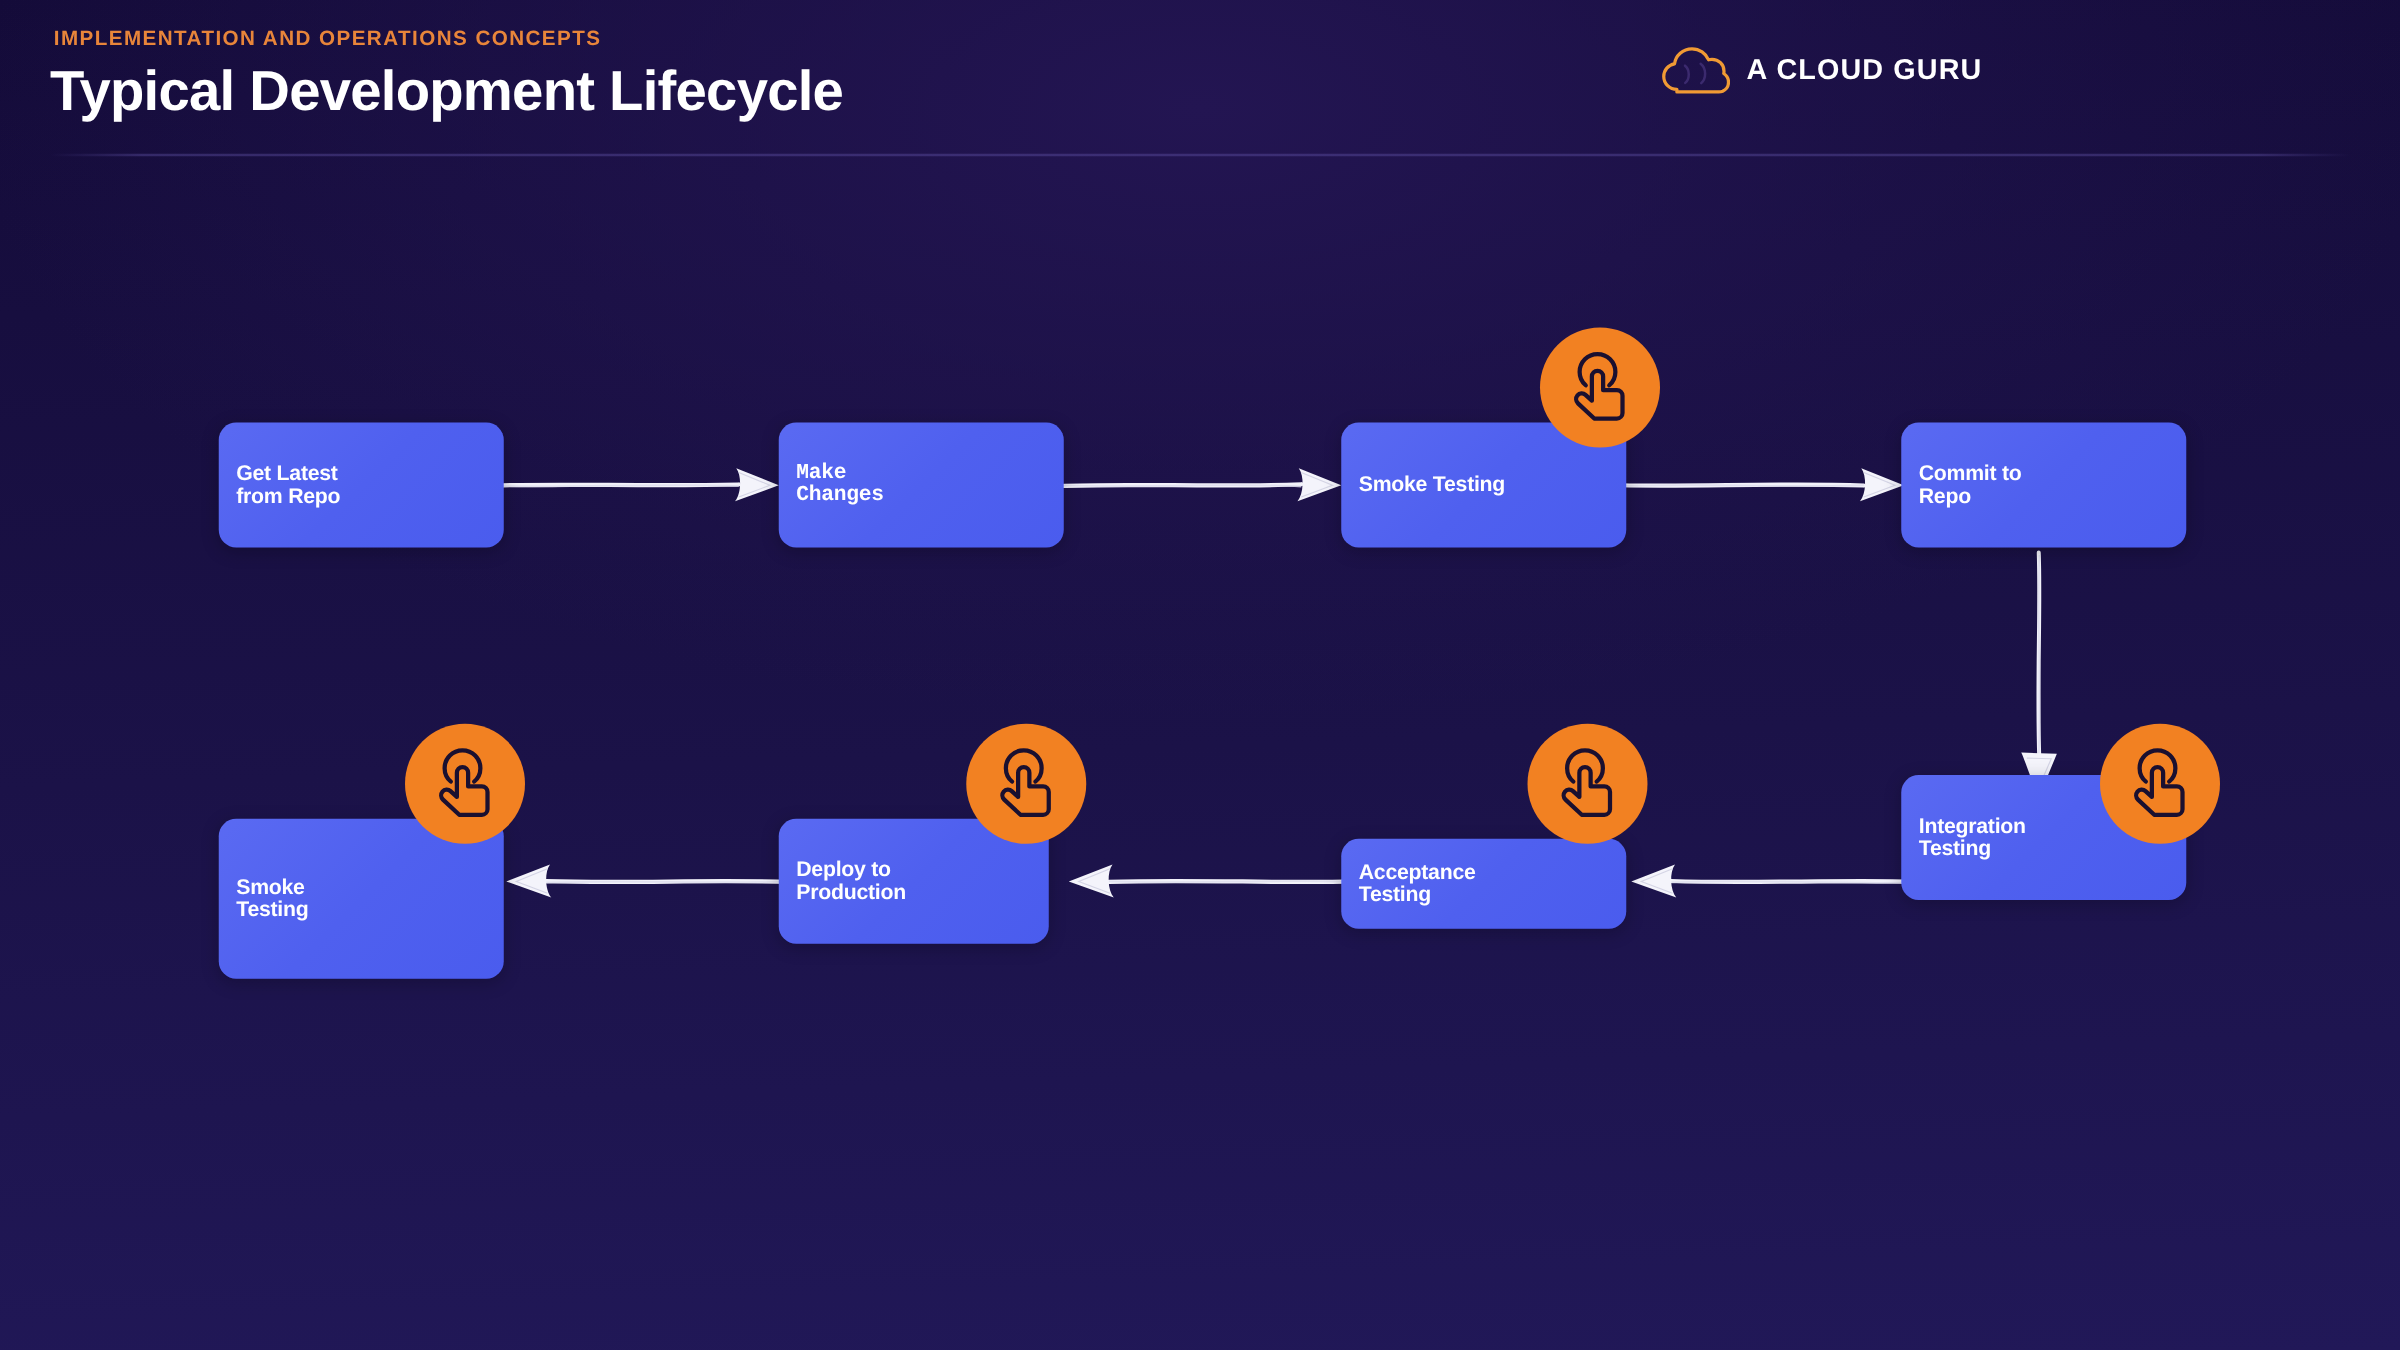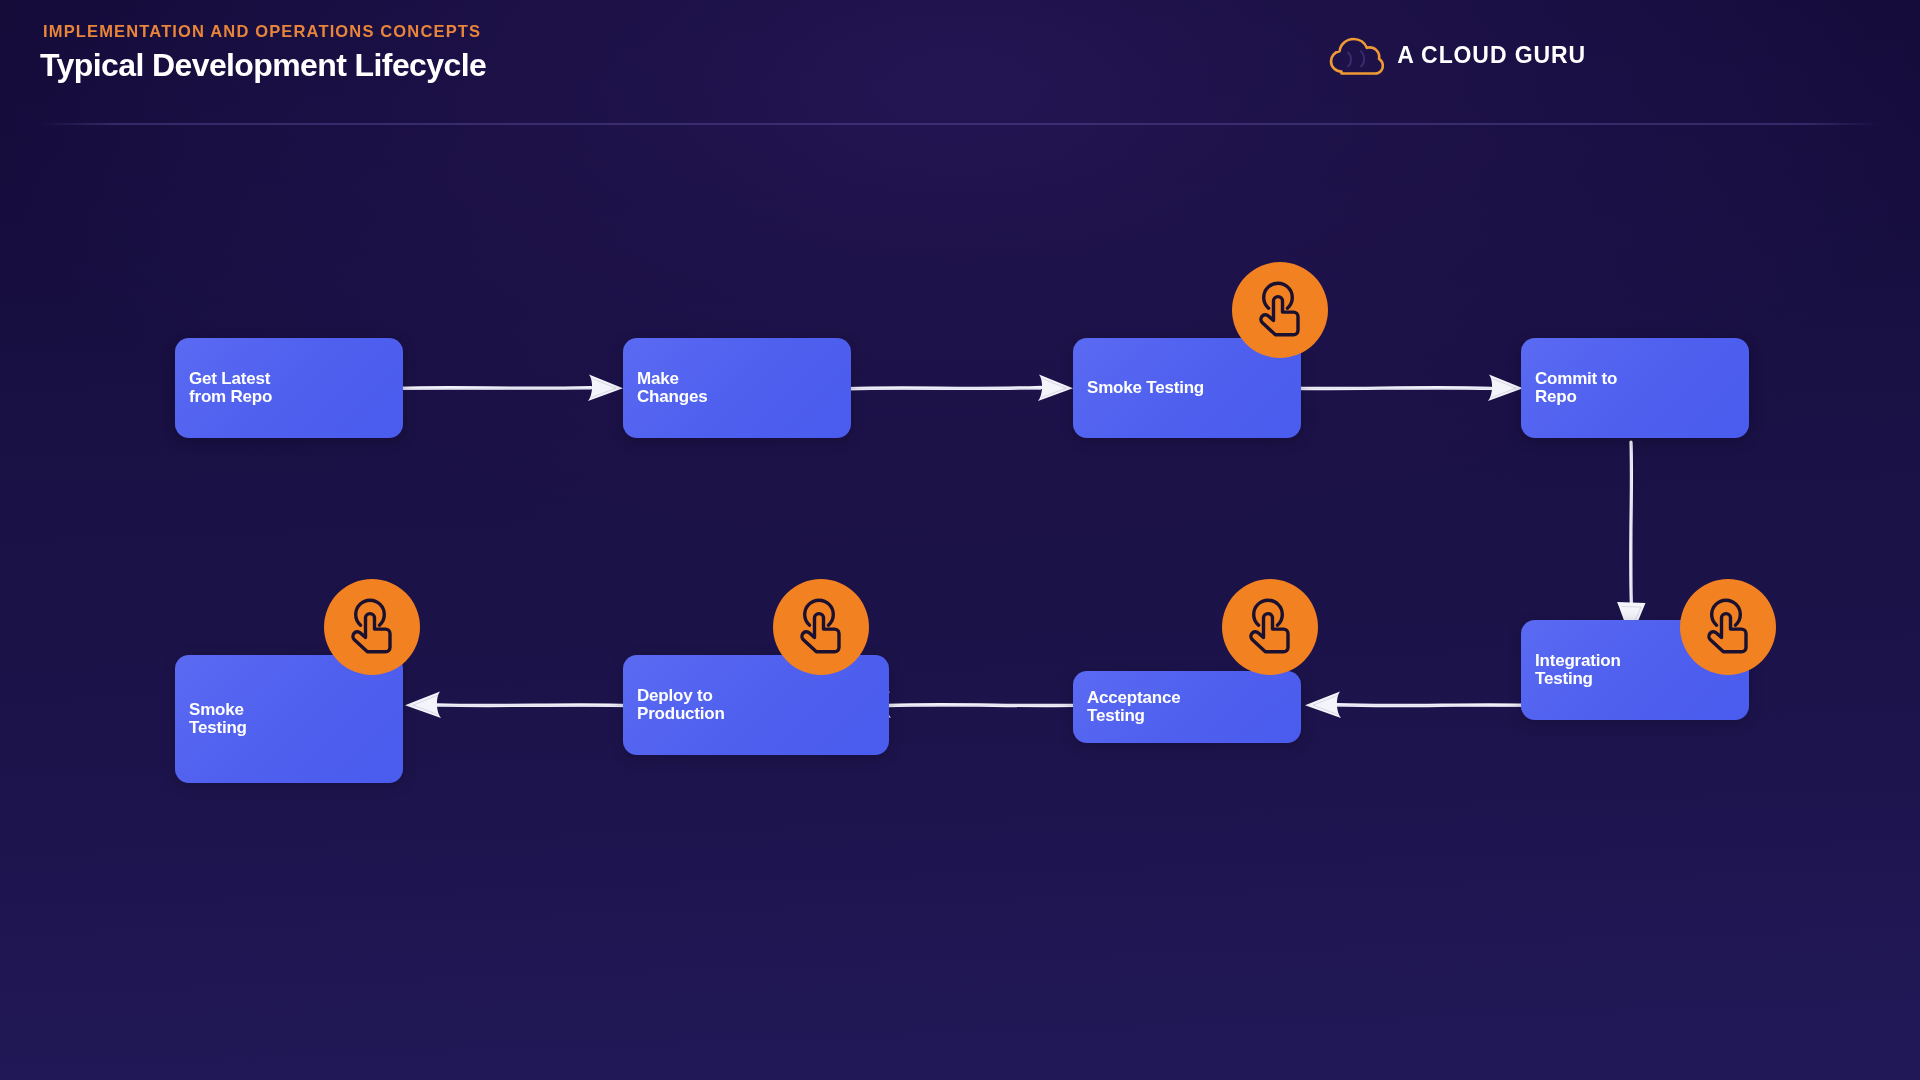--- a/index.html
+++ b/index.html
@@ -20,21 +20,21 @@
   
   #header { position:absolute; left:0; top:0; width:1628px; height:124px; }
   #eyebrow {
     position:absolute; left:43px; top:22px;
     font-size:16.5px; font-weight:bold; letter-spacing:1.15px;
     color:#e8853a; text-transform:uppercase;
     white-space:nowrap;
   }
   #title {
     position:absolute; left:40px; top:47px;
-    font-size:32px; font-weight:bold; letter-spacing:-0.6px;
+    font-size:45px; font-weight:bold; letter-spacing:-0.6px;
     color:#ffffff; white-space:nowrap;
   }
   #divider {
     position:absolute; left:40px; top:123px; width:1840px; height:2px;
     background:linear-gradient(90deg, rgba(120,105,200,0.00) 0%, rgba(120,105,200,0.30) 4%, rgba(120,105,200,0.30) 96%, rgba(120,105,200,0.00) 100%);
   }
   
   #logo { position:absolute; right:42px; top:34px; display:flex; align-items:center; gap:13px; }
   #logo-mark { width:56px; height:42px; display:block; }
   #logo-text {
@@ -134,21 +134,21 @@
       <path d="M239 20.1 C170 22.3, 104 18.5, 42 21.1" stroke="#dcdcec" stroke-width="1.4" fill="none" opacity="0.8"></path>
       <path d="M45 6.5 L10 20.2 L46 33 C41 27, 40.5 12.5, 45 6.5 Z" fill="#f4f4fb"></path>
       <path d="M43 10 L18 20.2 L43 29.6" stroke="#c9c9dd" stroke-width="0.9" fill="none" opacity="0.75"></path>
     </svg>
 
     <div class="node" style="left:175px; top:338px; width:228px; height:100px;">
       <span class="node-label">Get Latest
 from Repo</span>
     </div>
 
-    <div class="node" style="left:623px; top:338px; width:228px; height:100px;">
+    <div class="node" style="left:623px; top:338px; width:228px; height:100px;font-family:Liberation Mono, monospace;">
       <span class="node-label">Make
 Changes</span>
     </div>
 
     <div class="node" style="left:1073px; top:338px; width:228px; height:100px;">
       <span class="node-label">Smoke Testing</span>
     </div>
     <div class="tap" style="left:1232px; top:262px;">
       <svg viewBox="0 0 54 58" fill="none" aria-hidden="true">
         <path d="M15.6 27.2C12.6 24.6 10.7 20.8 10.7 16.5 10.7 8.6 17.1 2.2 25 2.2S39.3 8.6 39.3 16.5c0 4.3-1.9 8.1-4.9 10.7" stroke="#1a1030" stroke-width="3.4" stroke-linecap="round" fill="none"></path>
@@ -176,21 +176,21 @@
       <span class="node-label">Acceptance
 Testing</span>
     </div>
     <div class="tap" style="left:1222px; top:579px;">
       <svg viewBox="0 0 54 58" fill="none" aria-hidden="true">
         <path d="M15.6 27.2C12.6 24.6 10.7 20.8 10.7 16.5 10.7 8.6 17.1 2.2 25 2.2S39.3 8.6 39.3 16.5c0 4.3-1.9 8.1-4.9 10.7" stroke="#1a1030" stroke-width="3.4" stroke-linecap="round" fill="none"></path>
         <path d="M25 15.6c-2.5 0-4.5 2-4.5 4.5v19.4l-5.1-4.6c-1.9-1.7-4.8-1.5-6.4 0.4-1.6 1.9-1.4 4.7 0.4 6.4l13 12.1h18.1c2.5 0 4.5-2 4.5-4.5V35.6c0-2.5-2-4.5-4.5-4.5h-11V20.1c0-2.5-2-4.5-4.5-4.5Z" fill="#f28122" stroke="#1a1030" stroke-width="3.4" stroke-linejoin="round"></path>
       </svg>
     </div>
 
-    <div class="node" style="left:623px; top:655px; width:266px; height:100px;">
+    <div class="node" style="left:623px; top:655px; width:216px; height:100px;">
       <span class="node-label">Deploy to
 Production</span>
     </div>
     <div class="tap" style="left:773px; top:579px;">
       <svg viewBox="0 0 54 58" fill="none" aria-hidden="true">
         <path d="M15.6 27.2C12.6 24.6 10.7 20.8 10.7 16.5 10.7 8.6 17.1 2.2 25 2.2S39.3 8.6 39.3 16.5c0 4.3-1.9 8.1-4.9 10.7" stroke="#1a1030" stroke-width="3.4" stroke-linecap="round" fill="none"></path>
         <path d="M25 15.6c-2.5 0-4.5 2-4.5 4.5v19.4l-5.1-4.6c-1.9-1.7-4.8-1.5-6.4 0.4-1.6 1.9-1.4 4.7 0.4 6.4l13 12.1h18.1c2.5 0 4.5-2 4.5-4.5V35.6c0-2.5-2-4.5-4.5-4.5h-11V20.1c0-2.5-2-4.5-4.5-4.5Z" fill="#f28122" stroke="#1a1030" stroke-width="3.4" stroke-linejoin="round"></path>
       </svg>
     </div>
 

